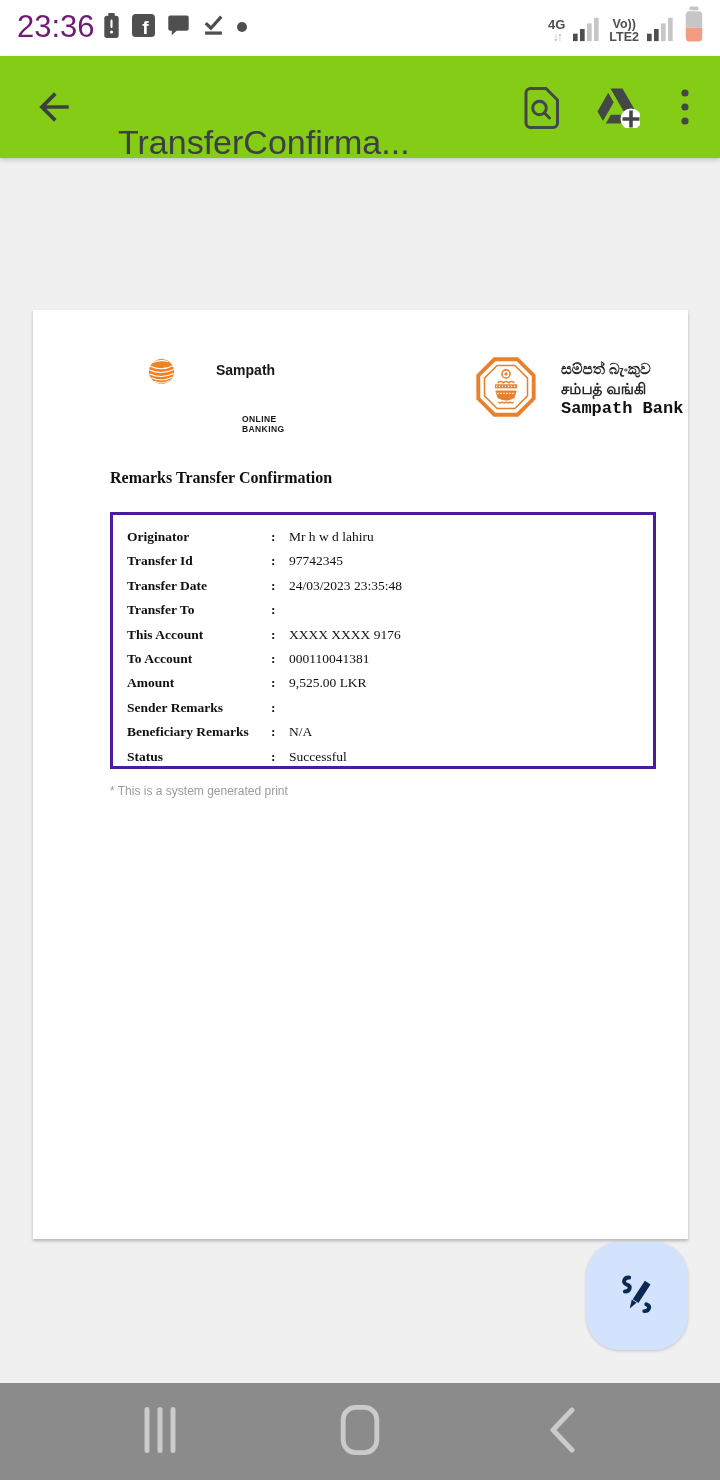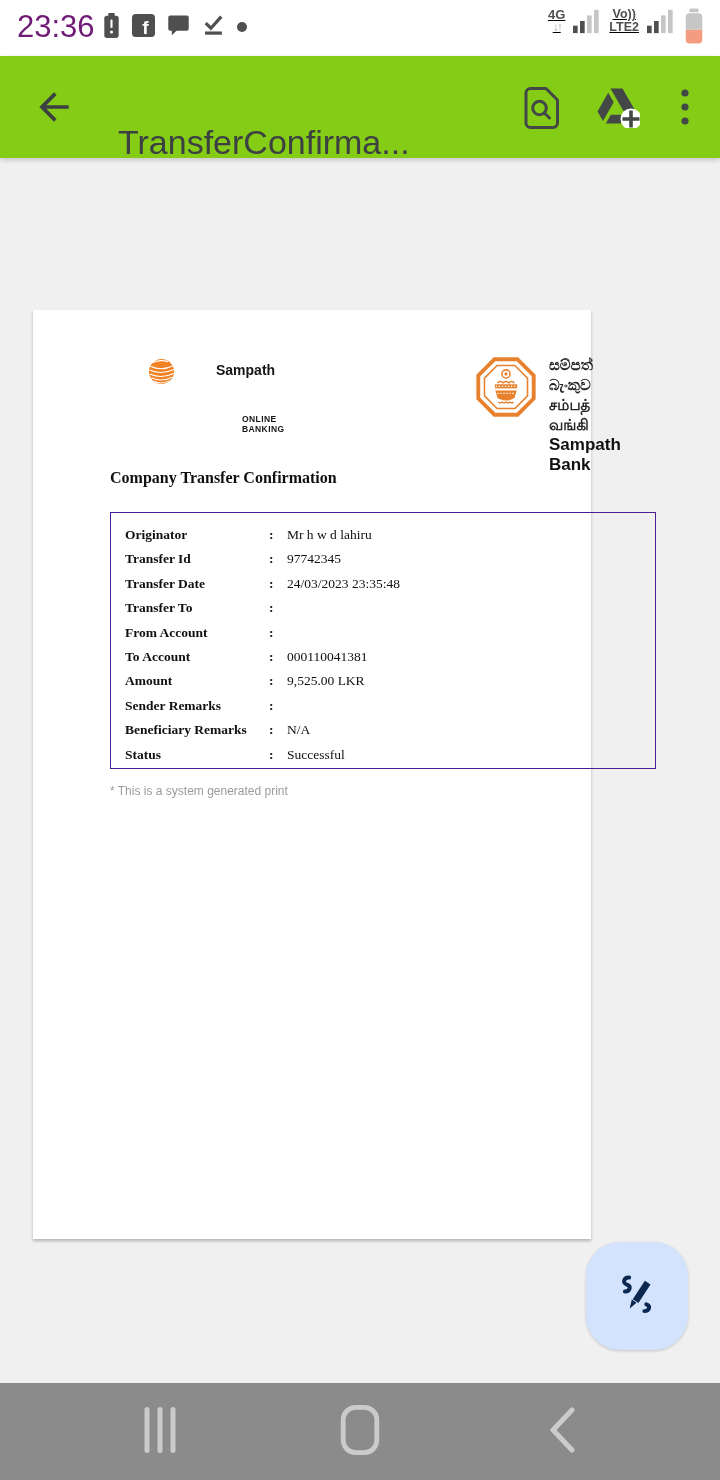--- a/index.html
+++ b/index.html
@@ -16,50 +16,50 @@
   html,body{width:720px;height:1480px;}
   body{
     position:relative;overflow:hidden;background:#fff;
     font-family:"Liberation Sans",sans-serif;
     -webkit-font-smoothing:antialiased;
   }
   
   .status-bar{position:absolute;left:0;top:0;width:720px;height:56px;background:#fff;}
   .sb-time{position:absolute;left:17px;top:9px;font-size:31px;color:#701a75;letter-spacing:0;}
   .sb-left-icons{position:absolute;left:103px;top:13px;display:flex;align-items:center;gap:12px;height:28px;}
-  .sb-right{position:absolute;right:15px;top:8px;display:flex;gap:8px;height:38px;text-decoration:underline;}
+  .sb-right{position:absolute;right:15px;top:8px;display:flex;align-items:flex-end;gap:8px;height:38px;}
   .sb-netblock{display:flex;flex-direction:column;align-items:center;line-height:13px;padding-bottom:2px;}
   .sb-net-top{font-size:13px;font-weight:bold;color:var(--icon-gray);}
   .sb-net-sub{font-size:12px;color:#ADADAD;letter-spacing:-2px;font-weight:bold;}
   .sb-net-sub2{font-size:12.5px;color:var(--icon-gray);font-weight:bold;}
   
   .toolbar{position:absolute;left:0;top:56px;width:720px;height:102px;background:#84cc16;
     box-shadow:0 2px 5px rgba(0,0,0,.18);z-index:5;}
   .tb-back{position:absolute;left:30px;top:28px;width:48px;height:48px;border:none;background:none;cursor:pointer;}
   .tb-title{position:absolute;left:118px;top:86px;transform:translateY(-50%);font-size:34px;color:var(--toolbar-ink);white-space:nowrap;}
   .tb-actions{position:absolute;right:20px;top:28px;display:flex;align-items:center;gap:30px;height:48px;}
   .tb-btn{border:none;background:none;cursor:pointer;display:flex;align-items:center;justify-content:center;width:46px;height:48px;}
   
   .pdf-viewport{position:absolute;left:0;top:158px;width:720px;height:1225px;background:#F0F0F1;overflow:hidden;}
-  .pdf-page{position:absolute;left:33px;top:152px;width:558px;height:929px;background:#fff;
+  .pdf-page{position:absolute;left:33px;top:152px;width:655px;height:929px;background:#fff;
     box-shadow:0 2px 3px rgba(0,0,0,.25);}
   
   .vishwa{position:absolute;left:63px;top:42px;width:190px;height:75px;}
   .vishwa-orb{position:absolute;left:52px;top:6px;}
   .vishwa-top{position:absolute;left:120px;top:10px;font-size:14px;font-weight:bold;color:#161616;}
   .vishwa-main{position:absolute;left:0;top:20px;font-size:36px;font-weight:bold;color:var(--accent-orange);letter-spacing:-.5px;line-height:40px;}
   .vishwa-sub{position:absolute;left:146px;top:62px;font-size:8.5px;font-weight:bold;color:#161616;letter-spacing:.4px;}
   
-  .bank-logo{position:absolute;left:442px;top:45px;display:flex;gap:12px;}
+  .bank-logo{position:absolute;left:442px;top:45px;display:flex;gap:24px;}
   .bank-text{display:flex;flex-direction:column;justify-content:center;line-height:20px;}
   .bank-l1,.bank-l2{font-size:15px;font-weight:bold;color:#262626;font-family:"Liberation Sans",sans-serif;}
-  .bank-l3{font-size:17px;font-weight:bold;color:#111;}
+  .bank-l3{font-size:17px;font-weight:bold;color:#111;font-family:Liberation Mono, monospace;}
   
   .doc-heading{position:absolute;left:77px;top:159px;font-family:"Liberation Serif",serif;font-weight:bold;font-size:16px;color:#101010;}
-  .transfer-table{position:absolute;left:77px;top:202px;width:546px;height:257px;border:1px solid #4c1d95;padding-top:10px;}
+  .transfer-table{position:absolute;left:77px;top:202px;width:546px;height:257px;border:3px solid #4c1d95;padding-top:10px;}
   .t-row{display:flex;height:24.4px;line-height:24.4px;font-family:"Liberation Serif",serif;font-size:13.5px;color:#101010;}
   .t-row .lbl{width:158px;padding-left:14px;font-weight:bold;}
   .t-row .col{width:18px;font-weight:bold;}
   .t-row .val{flex:1;white-space:nowrap;}
   .doc-footnote{position:absolute;left:77px;top:474px;font-family:Liberation Sans, sans-serif;font-size:12px;color:#9B9B9B;}
   
   .fab{position:absolute;left:586px;top:1084px;width:102px;height:108px;border-radius:34px;
     background:var(--fab-bg);border:none;cursor:pointer;display:flex;align-items:center;justify-content:center;
     box-shadow:0 1px 3px rgba(0,0,0,.18);}
   
@@ -222,21 +222,21 @@
             <path d="M24 48.6 q2 1.8 4 0 q2 1.8 4 0 q2 1.8 4 0 q2 1.8 4 0" stroke="var(--emblem-orange)" stroke-width="1.4" fill="none"></path>
           </svg>
       </span>
       <div class="bank-text">
         <span class="bank-l1">සම්පත් බැංකුව</span>
         <span class="bank-l2">சம்பத் வங்கி</span>
         <span class="bank-l3">Sampath Bank</span>
       </div>
     </div>
 
-    <div class="doc-heading">Company Transfer Confirmation</div>
+    <div class="doc-heading">Remarks Transfer Confirmation</div>
 
     <div class="transfer-table">
         <div class="t-row">
           <span class="lbl">Originator</span>
           <span class="col">:</span>
           <span class="val">Mr h w d lahiru</span>
         </div>
         <div class="t-row">
           <span class="lbl">Transfer Id</span>
           <span class="col">:</span>
@@ -245,22 +245,23 @@
         <div class="t-row">
           <span class="lbl">Transfer Date</span>
           <span class="col">:</span>
           <span class="val">24/03/2023 23:35:48</span>
         </div>
         <div class="t-row">
           <span class="lbl">Transfer To</span>
           <span class="col">:</span>
         </div>
         <div class="t-row">
-          <span class="lbl">From Account</span>
-          <span class="col">:</span>
+          <span class="lbl">This Account</span>
+          <span class="col">:</span>
+          <span class="val">XXXX XXXX 9176</span>
         </div>
         <div class="t-row">
           <span class="lbl">To Account</span>
           <span class="col">:</span>
           <span class="val">000110041381</span>
         </div>
         <div class="t-row">
           <span class="lbl">Amount</span>
           <span class="col">:</span>
           <span class="val">9,525.00 LKR</span>

